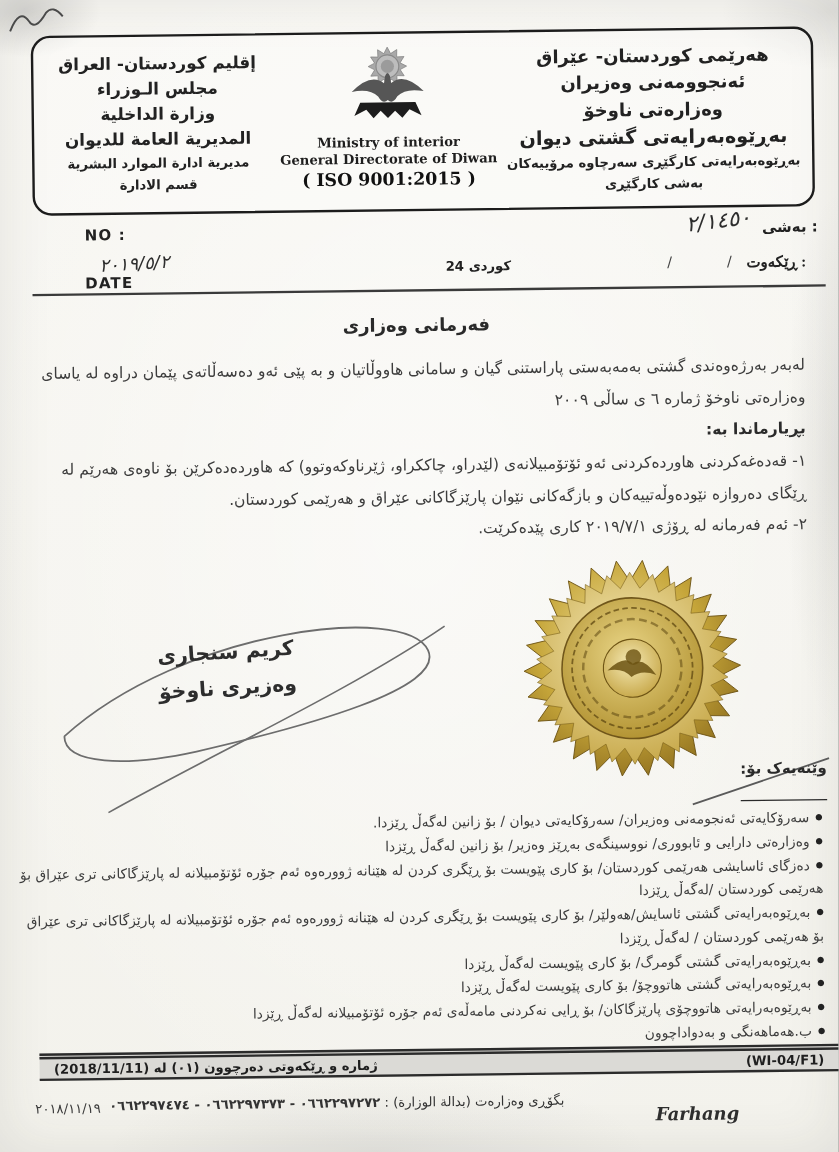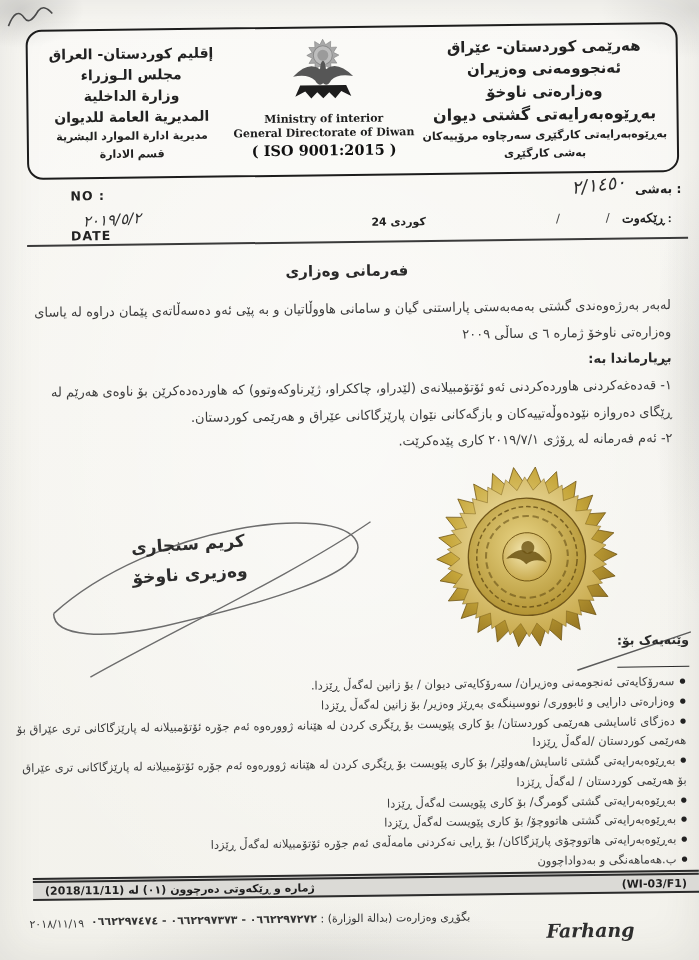--- a/index.html
+++ b/index.html
@@ -62,21 +62,21 @@
   .cc-arrow{position:absolute;right:2px;top:628px;}
   
   .foot-bar{position:absolute;left:28px;right:5px;top:874px;height:23px;background:#dbdad6;
     border-top:5px double #2b2b2b;border-bottom:2.5px solid #2b2b2b;box-sizing:border-box;
     display:flex;justify-content:space-between;align-items:center;padding:0 12px;font-weight:bold;font-size:11px;color:#1f1f1f;}
   .foot-row{position:absolute;left:0;right:0;top:906px;height:44px;font-size:11px;color:#333;}
   .foot-date{position:absolute;left:24px;top:8px;font-size:11px;color:#3a3a3a;}
   .foot-phones{position:absolute;right:234px;top:6px;direction:rtl;font-size:11px;color:#333;}
   .foot-phones .plabel{font-weight:normal;}
   .foot-phones .pnums{font-weight:bold;letter-spacing:.5px;}
-  .farhang{position:absolute;left:541px;top:16px;font-family:"DejaVu Serif",serif;font-style:italic;font-weight:bold;font-size:19px;color:#2e2e2e;}
+  .farhang{position:absolute;left:541px;top:16px;font-family:"DejaVu Serif",serif;font-style:italic;font-weight:bold;font-size:15px;color:#2e2e2e;}
   .corner-scribble{position:absolute;left:8px;top:0px;}
   svg{display:block;}
 </style>
 </head>
 <body>
 
 <div class="sheet">
   <div class="tilt">
 
     <svg class="corner-scribble" width="70" height="28" viewBox="0 0 70 28">
@@ -192,21 +192,21 @@
           <div class="cc-item">بەڕێوەبەرایەتی گشتی گومرگ/ بۆ کاری پێویست لەگەڵ ڕێزدا</div>
           <div class="cc-item">بەڕێوەبەرایەتی گشتی هاتووچۆ/ بۆ کاری پێویست لەگەڵ ڕێزدا</div>
           <div class="cc-item">بەڕێوەبەرایەتی هاتووچۆی پارێزگاکان/ بۆ ڕایی نەکردنی مامەڵەی ئەم جۆرە ئۆتۆمبیلانە لەگەڵ ڕێزدا</div>
           <div class="cc-item">ب.هەماهەنگی و بەدواداچوون</div>
           <div class="cc-item">خولاو.</div>
         </div>
     </div>
 
     <div class="foot-bar">
       <span dir="rtl">ژماره و ڕێکەوتی دەرچوون (٠١) لە (2018/11/11)</span>
-      <span>(WI-03/F1)</span>
+      <span>(WI-04/F1)</span>
     </div>
     <div class="foot-row">
       <span class="foot-date">٢٠١٨/١١/١٩</span>
       <span class="foot-phones">
         <span class="plabel">بگۆڕی وەزارەت (بدالة الوزارة) :</span>
         <span class="pnums">٠٦٦٢٢٩٧٢٧٢  -  ٠٦٦٢٢٩٧٣٧٣  -  ٠٦٦٢٢٩٧٤٧٤</span>
       </span>
       <span class="farhang">Farhang</span>
     </div>
 

